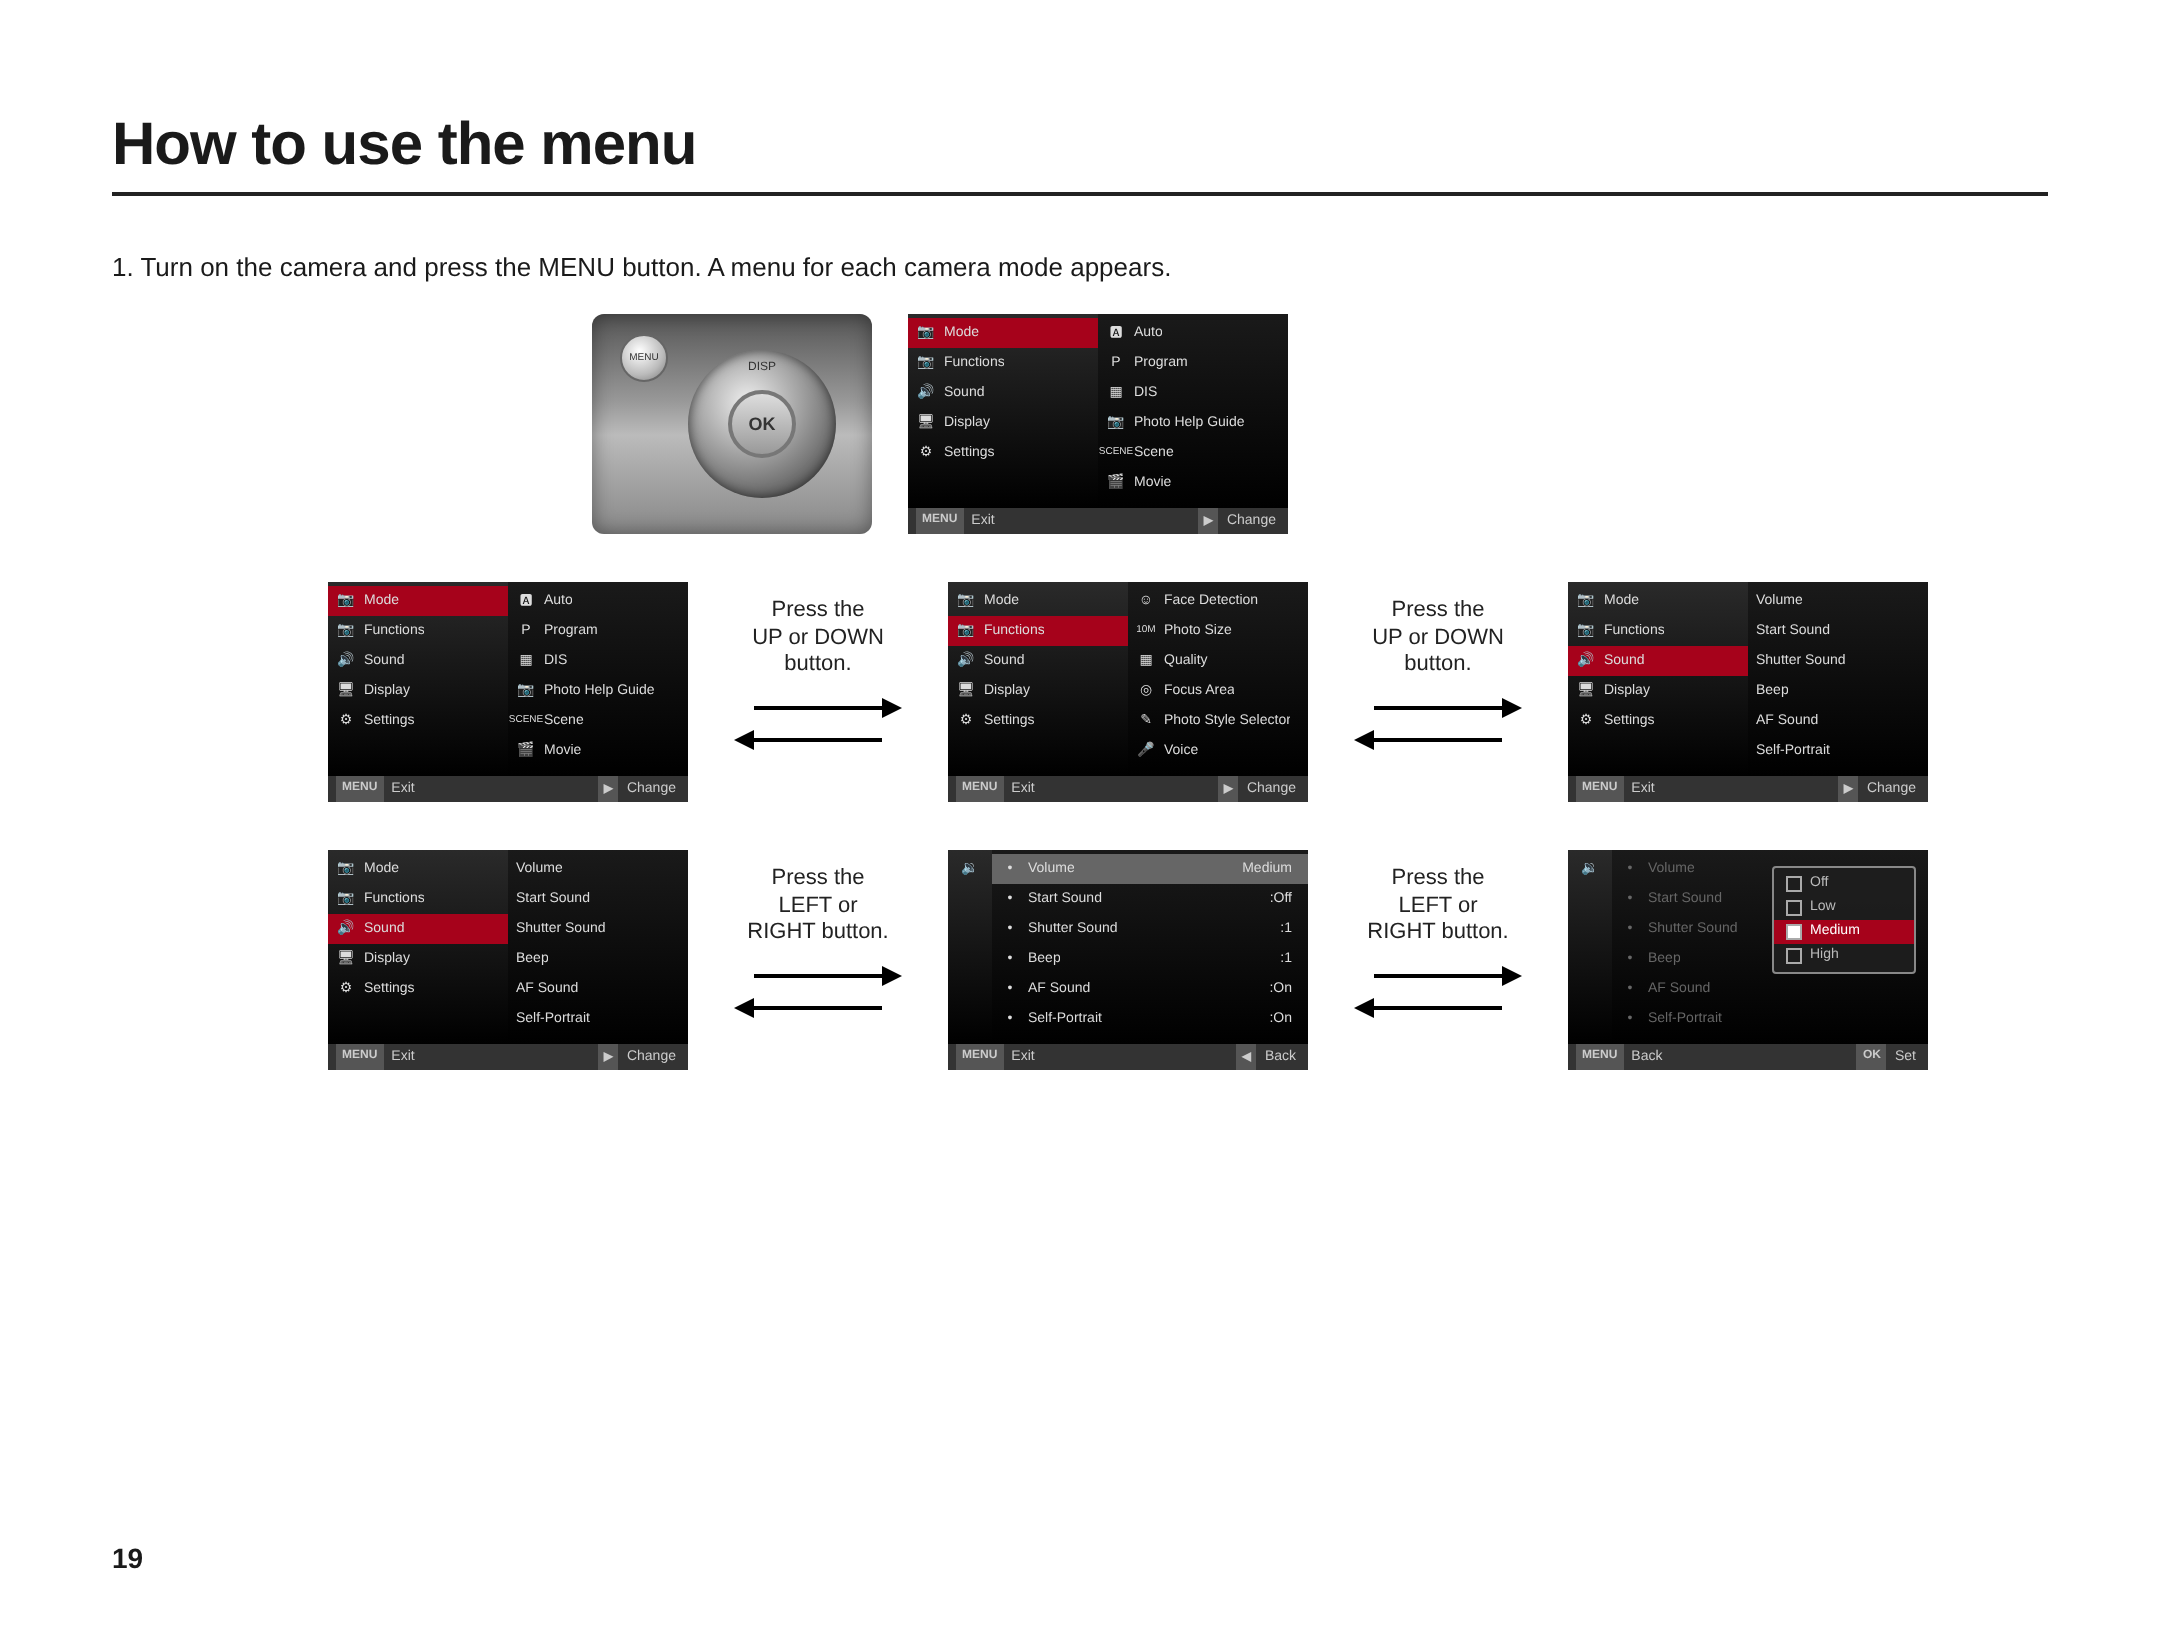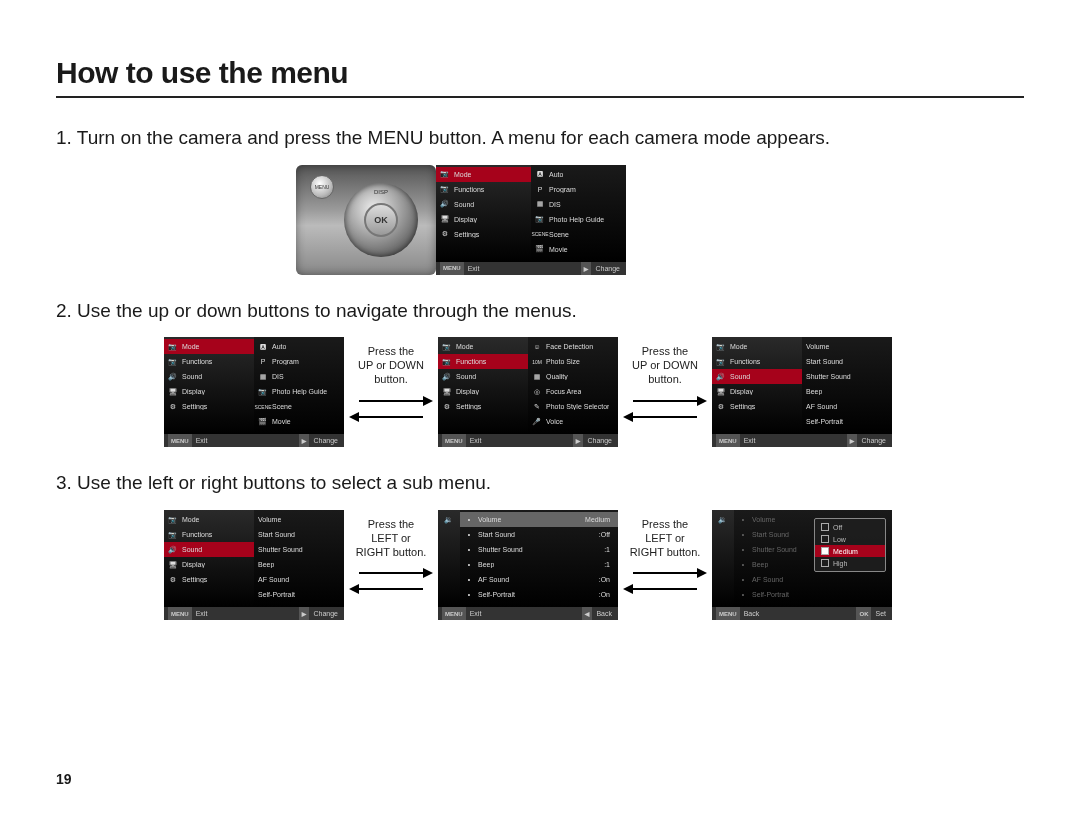--- a/index.html
+++ b/index.html
@@ -1,21 +1,21 @@
 <!DOCTYPE html>
 <html><head>
 <meta charset="utf-8">
 <style>
   html,body{margin:0;padding:0;background:#fff;font-family:Arial,Helvetica,sans-serif;color:#1a1a1a}
   .page{width:1080px;height:815px;box-sizing:border-box;padding:56px 56px 0 56px;position:relative}
   h1{font-size:30px;font-weight:bold;margin:0 0 6px 0;letter-spacing:-0.5px}
   .hr{border:0;border-top:2px solid #222;margin:0 0 28px 0}
-  .step{font-size:19px;margin:0 0 14px 0;line-height:1.3}
+  .step{font-size:13px;margin:0 0 14px 0;line-height:1.3}
   .step-indent{padding-left:0px}
-  .row{display:flex;align-items:flex-start;margin:8px 0 24px 0;padding-left:140px}
+  .row{display:flex;align-items:flex-start;gap:18px;margin:8px 0 24px 0;padding-left:140px}
   .row.tight{padding-left:100px}
   .row.three{padding-left:108px}
   .pagenum{position:absolute;left:56px;bottom:28px;font-size:14px;font-weight:bold}
 
   
   .camera{width:140px;height:110px;background:linear-gradient(180deg,#555 0%,#999 40%,#bbb 55%,#888 100%);border-radius:6px;position:relative;box-shadow:inset 0 0 10px rgba(0,0,0,.4)}
   .camera .ring{position:absolute;right:18px;top:18px;width:74px;height:74px;border-radius:50%;background:radial-gradient(circle at 40% 35%,#eee,#888 55%,#333 100%);box-shadow:inset 0 0 6px rgba(0,0,0,.6)}
   .camera .ok{position:absolute;left:50%;top:50%;transform:translate(-50%,-50%);width:30px;height:30px;border-radius:50%;background:linear-gradient(#ddd,#999);border:2px solid #777;display:flex;align-items:center;justify-content:center;font-size:9px;font-weight:bold;color:#333}
   .camera .disp{position:absolute;left:50%;top:6px;transform:translateX(-50%);font-size:6px;color:#333}
   .camera .menu{position:absolute;left:14px;top:10px;width:22px;height:22px;border-radius:50%;background:radial-gradient(circle at 40% 35%,#fff,#bbb 60%,#777);border:1px solid #666;display:flex;align-items:center;justify-content:center;font-size:5px;color:#333}
@@ -121,21 +121,20 @@
       <div class="foot">
         <span class="fbtn">MENU</span>
           <span>Exit</span>
         <span style="flex:1"></span>
         <span class="fbtn">▶</span>
           <span style="padding-right:6px">Change</span>
       </div>
     </div>
   </div>
 
-  <p class="step">2. Use the up or down buttons to navigate through the menus.</p>
   <div class="row three">
 
     <div class="lcd">
       <div class="body">
         <div class="col left">
           <div class="mi sel">
               <span class="ic">📷</span>
               <span class="tx">Mode</span>
             </div>
           <div class="mi">
@@ -323,21 +322,20 @@
       <div class="foot">
           <span class="fbtn">MENU</span>
           <span>Exit</span>
           <span style="flex:1"></span>
           <span class="fbtn">▶</span>
           <span style="padding-right:6px">Change</span>
         </div>
     </div>
   </div>
 
-  <p class="step">3. Use the left or right buttons to select a sub menu.</p>
   <div class="row three">
 
     <div class="lcd">
       <div class="body">
         <div class="col left">
           <div class="mi">
               <span class="ic">📷</span>
               <span class="tx">Mode</span>
             </div>
           <div class="mi">

